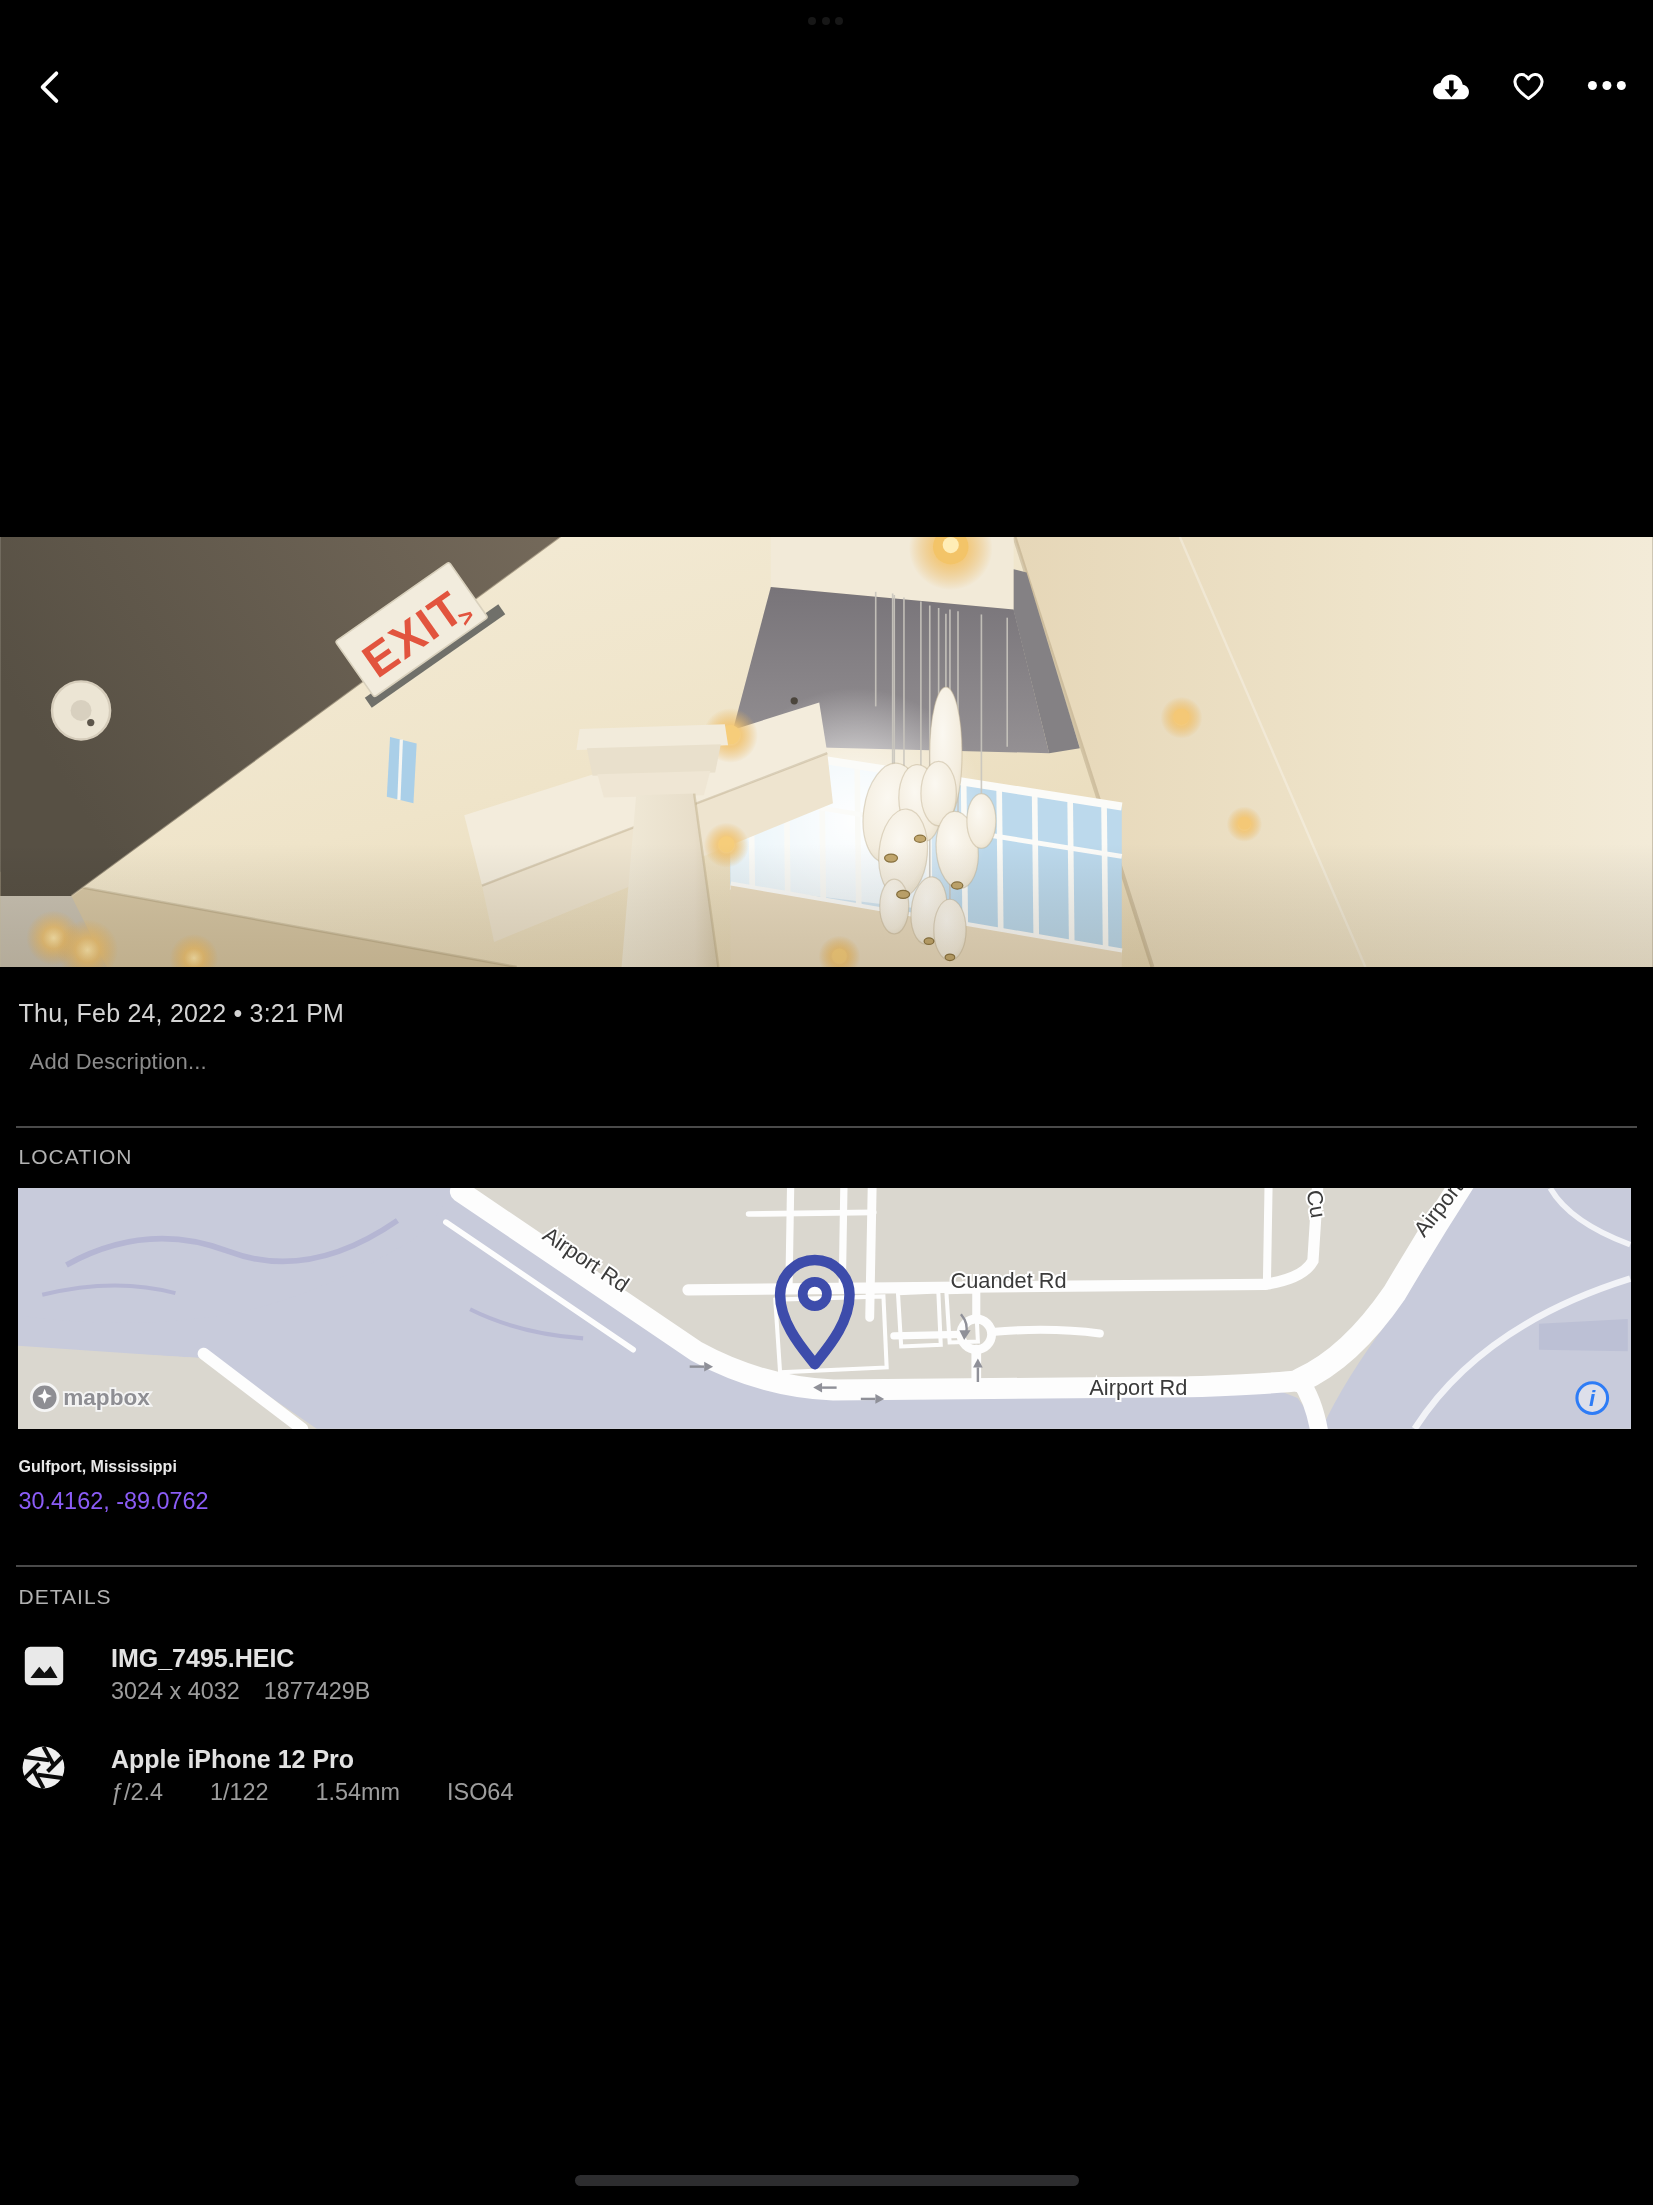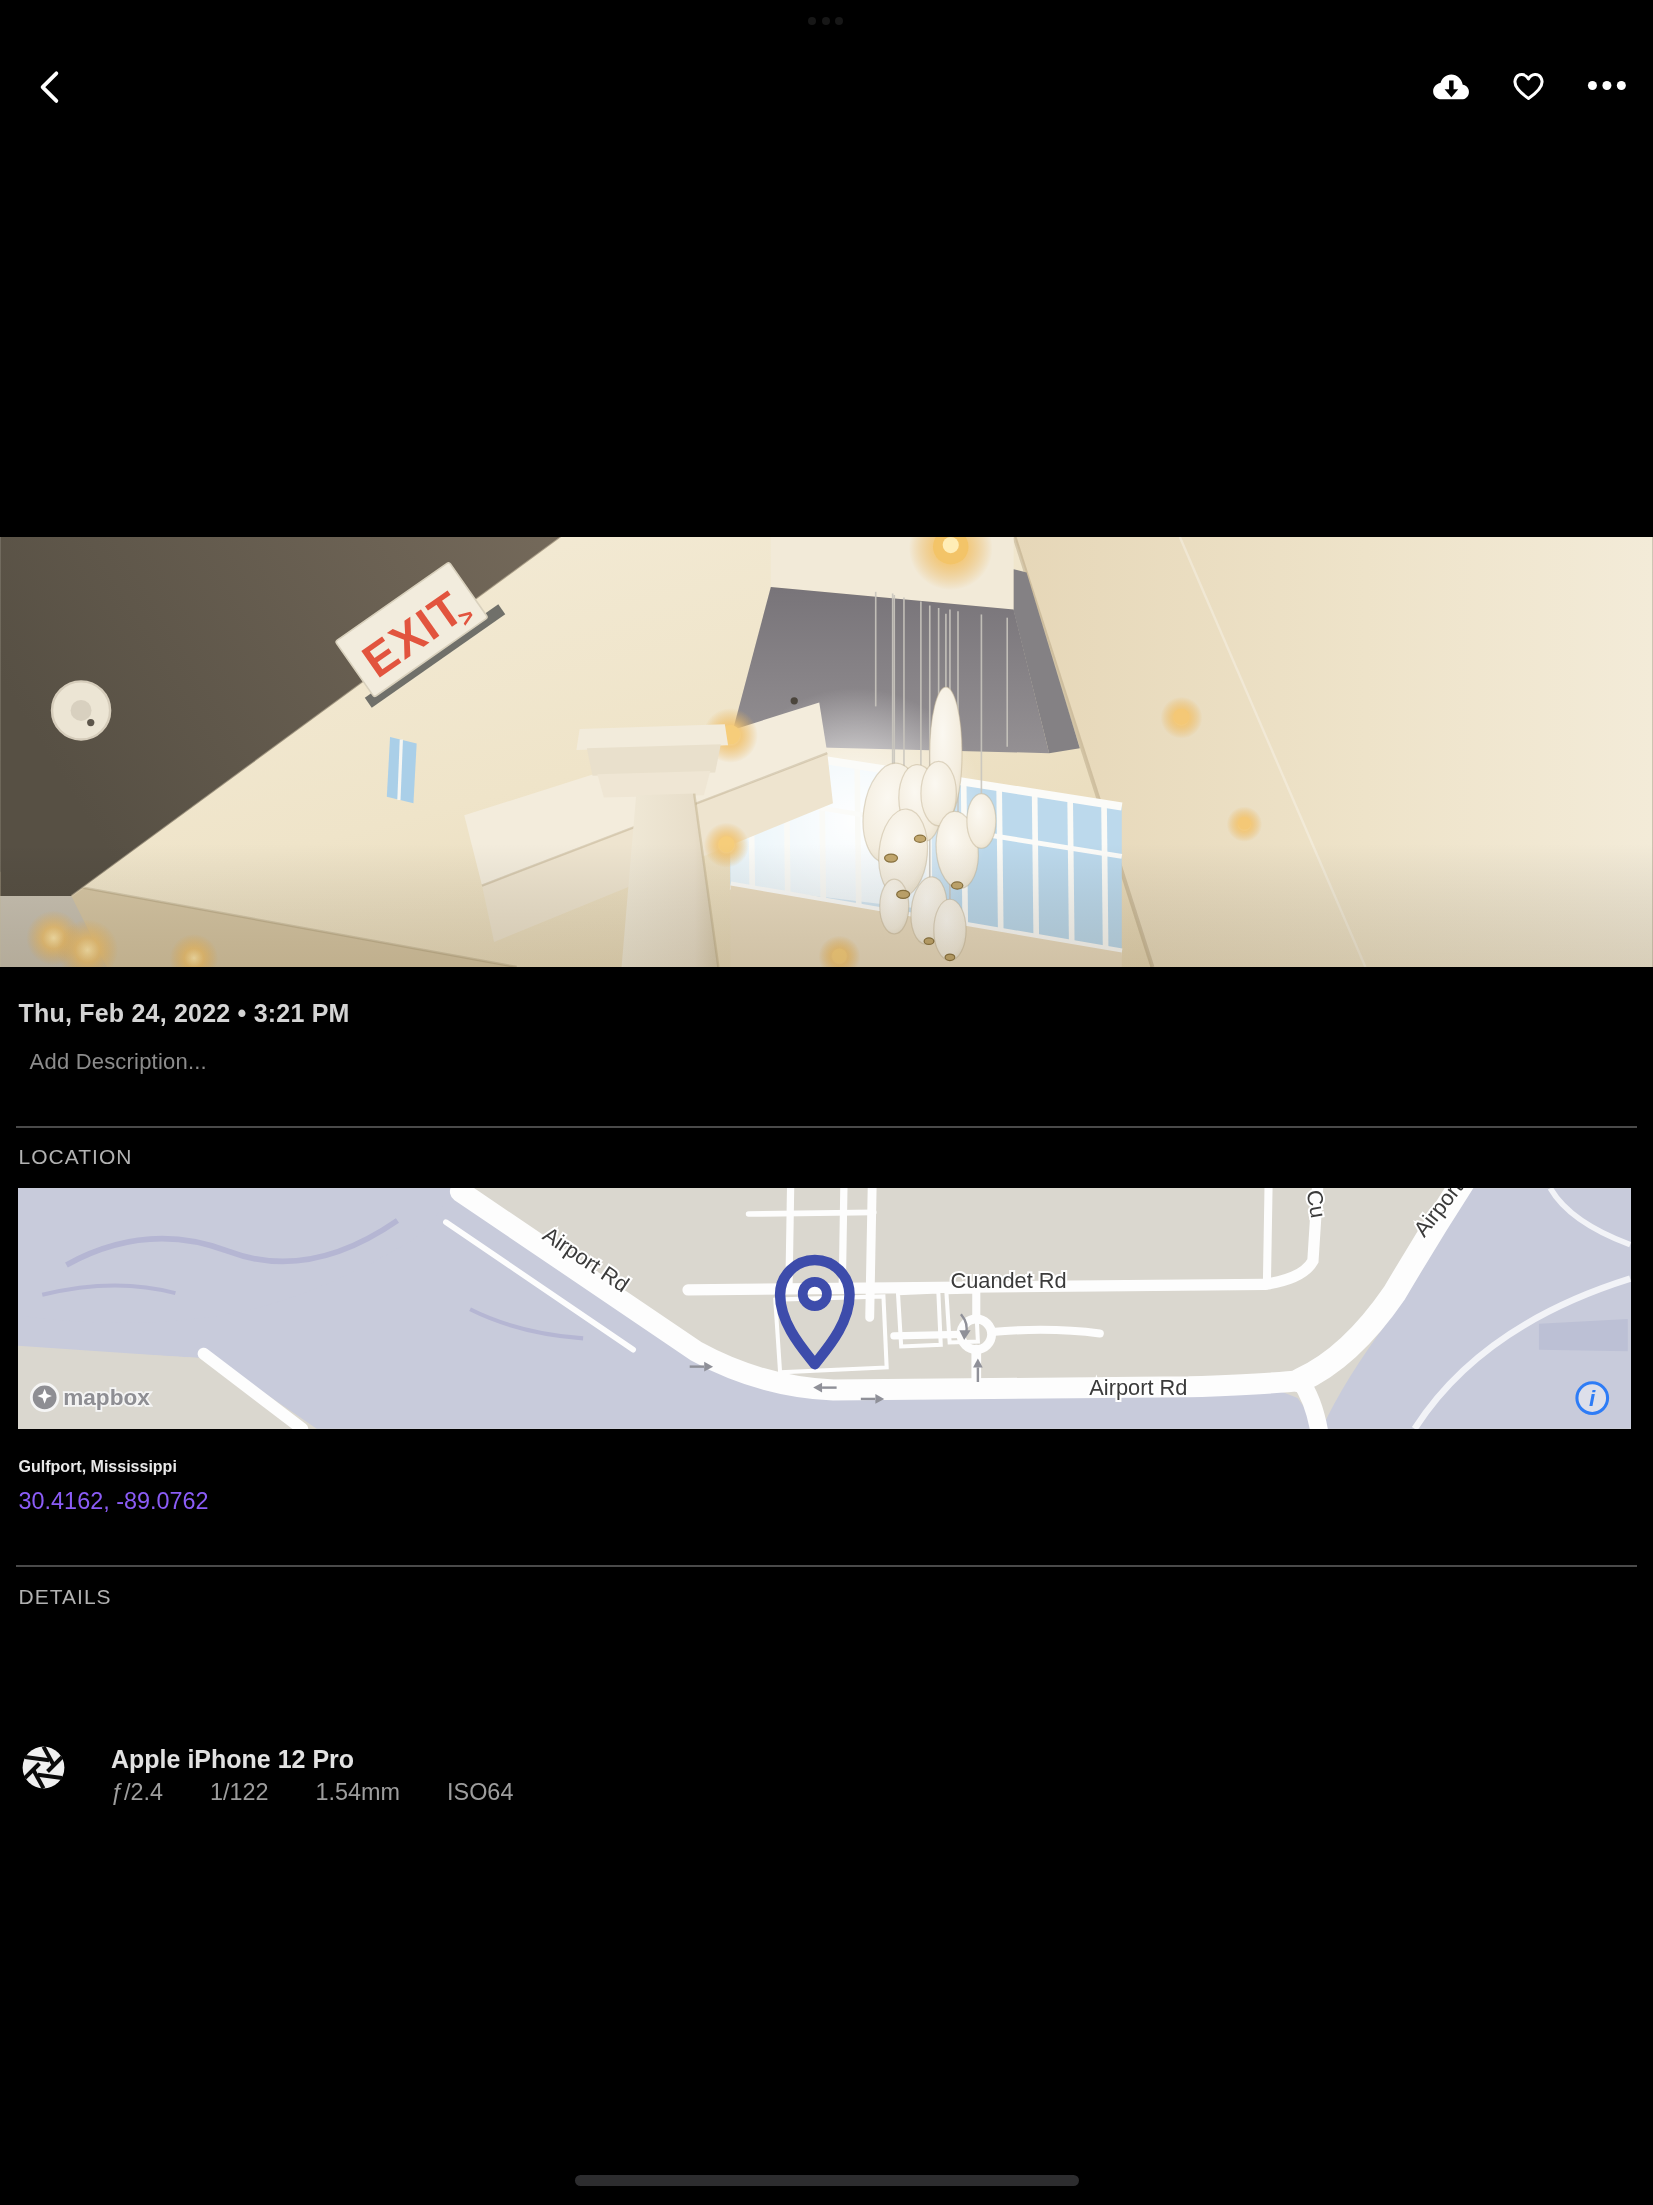--- a/index.html
+++ b/index.html
@@ -5,21 +5,21 @@
   html,body{margin:0;padding:0;background:#000;}
   .screen{position:relative;width:1653px;height:2205px;background:#000;overflow:hidden;
           font-family:"Liberation Sans",sans-serif;-webkit-font-smoothing:antialiased;}
   .abs{position:absolute;}
   
   .status-dots{position:absolute;top:17px;left:808px;display:flex;gap:5.7px;}
   .status-dots span{width:8px;height:8px;border-radius:50%;background:#171717;display:block;}
   
   .icon-btn{position:absolute;cursor:pointer;}
   
-  .datetime{position:absolute;left:18.6px;top:999px;font-size:25px;font-weight:700;color:#d4d4d4;letter-spacing:0.2px;}
+  .datetime{position:absolute;left:18.6px;top:999px;font-size:25px;font-weight:400;color:#d4d4d4;letter-spacing:0.2px;}
   .add-desc{position:absolute;left:18.6px;top:1049px;font-size:22px;color:#8c8c8c;letter-spacing:0.2px;margin-left:11px;}
   .divider{position:absolute;left:16px;width:1621px;height:1.6px;background:#4a4a4a;}
   .section-label{position:absolute;left:18.6px;font-size:21px;color:#b2b2b2;letter-spacing:1px;}
   .map-wrap{position:absolute;left:18px;top:1188px;width:1613px;height:241px;overflow:hidden;background:#dad7cf;}
   .place{position:absolute;left:18.6px;top:1458px;font-size:16px;font-weight:700;color:#e9e9e9;}
   .coords{position:absolute;left:18.6px;top:1488px;font-size:23.4px;color:#8b5cf6;}
   .detail-title{position:absolute;left:111px;font-size:25px;font-weight:700;color:#e2e2e2;}
   .detail-sub{position:absolute;left:111px;font-size:23.4px;color:#9d9d9d;display:flex;}
   .home-indicator{position:absolute;left:575px;top:2175px;width:504px;height:10.5px;border-radius:5.7px;background:#2d2d2f;cursor:grab;}
   svg text{font-family:"Liberation Sans",sans-serif;}
@@ -330,20 +330,32 @@
       </g>
     </svg>
   </div>
 
   <div class="place">Gulfport, Mississippi</div>
   <div class="coords">30.4162, -89.0762</div>
 
   <div class="divider" style="top:1565px;"></div>
   <div class="section-label" style="top:1585px;">DETAILS</div>
 
+  <div class="abs" style="left:0;top:1639px;width:1653px;height:89px;">
+    <svg class="abs" style="left:24px;top:6.5px;" width="40" height="40" viewBox="0 0 50 50">
+      <rect x="1" y="1" width="48" height="48" rx="7" fill="#e9e9e9"></rect>
+      <path d="M8 40 L19 26 L26 34 L33 25 L42 40 Z" fill="#101010"></path>
+      <path d="M20 40 L28 31 L36 40 Z" fill="#101010"></path>
+    </svg>
+    <div class="detail-title" style="top:4.8px;">IMG_7495.HEIC</div>
+    <div class="detail-sub" style="top:39px;gap:24px;">
+      <span>3024 x 4032</span>
+      <span>1877429B</span>
+    </div>
+  </div>
 
   <div class="abs" style="left:0;top:1740px;width:1343px;height:89px;">
     <svg class="abs" style="left:21px;top:4.8px;" width="45" height="45" viewBox="0 0 56 56">
       <circle cx="28" cy="28" r="26" fill="#f0f0f0"></circle>
       <g stroke="#0a0a0a" stroke-width="5">
         <line x1="28" y1="2" x2="40" y2="24"></line>
         <line x1="51" y1="15" x2="33" y2="33"></line>
         <line x1="51" y1="41" x2="21" y2="37"></line>
         <line x1="28" y1="54" x2="16" y2="32"></line>
         <line x1="5" y1="41" x2="23" y2="23"></line>

